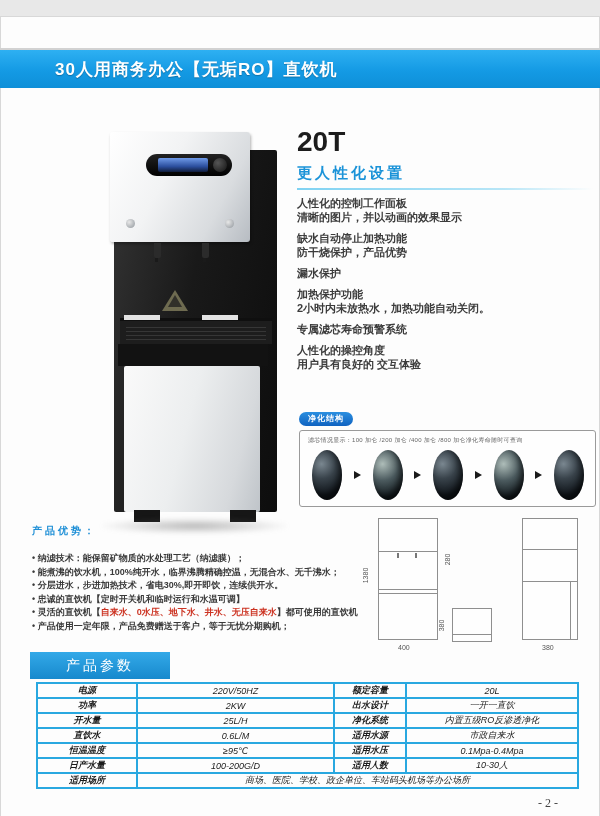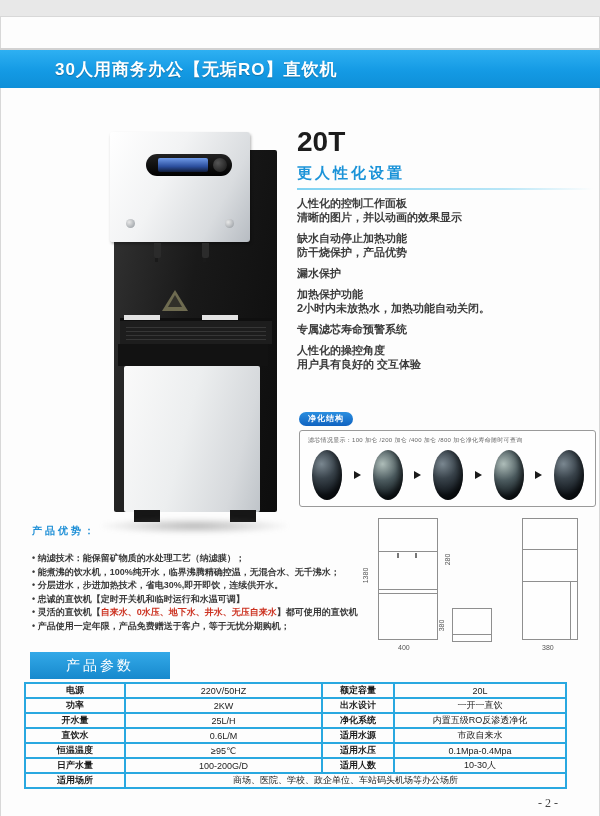--- a/index.html
+++ b/index.html
@@ -169,23 +169,23 @@
     position:absolute; left:30px; top:636px; width:140px; height:27px;
     background:linear-gradient(180deg,#33a9e8,#1789cd);
     color:#fff; font-size:14px; font-weight:normal; letter-spacing:3px;
     display:flex; align-items:center; justify-content:center;
   }
   .param-model {
     position:absolute; left:165px; top:634px; font-size:22px; font-weight:bold;
     color:#1a82c4; letter-spacing:1px;
   }
   .param-table {
-    position:absolute; left:24px; top:666px; width:541px;
+    position:absolute; left:36px; top:666px; width:541px;
     border-collapse:collapse; table-layout:fixed;
-    font-size:9px; color:#222;
+    font-size:9px; color:#222;font-style:italic;
   }
   .param-table td {
     border:2px solid #29a8e0; height:13px; text-align:center;
     padding:0 2px; overflow:hidden; white-space:nowrap;
   }
   .param-table td.lbl { font-weight:bold; color:#1c1c1c; }
   .col-l1 { width:100px; } .col-v1 { width:197px; }
   .col-l2 { width:72px; }  .col-v2 { width:172px; }
 
   .page-number {

